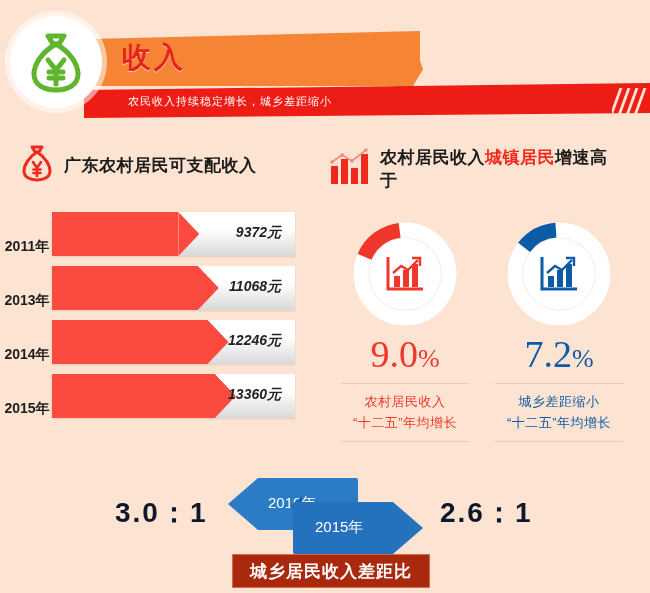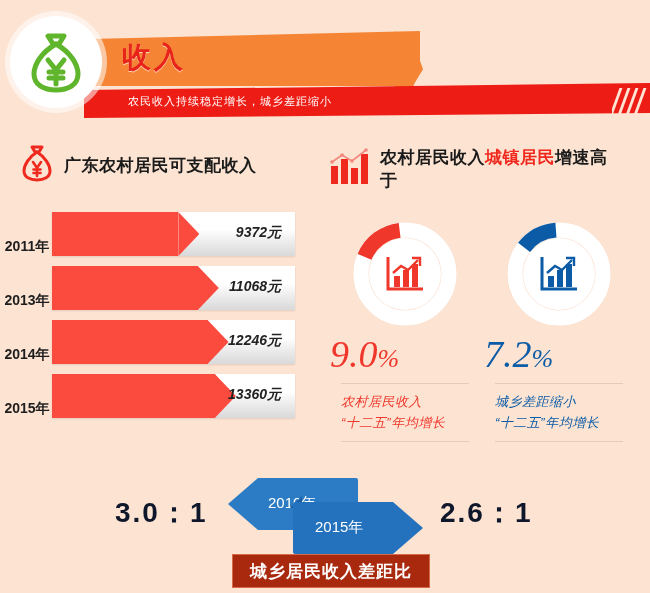--- a/index.html
+++ b/index.html
@@ -78,21 +78,21 @@
     content:"";position:absolute;right:-21px;top:0;width:21px;height:44px;
     background:#FB4A3E;
     clip-path:polygon(0 0, 100% 50%, 0 100%);
   }
   .bar-val{
     position:absolute;right:14px;top:12px;
     font-size:14px;font-weight:bold;font-style:italic;color:#222;
   }
 
   
-  .donut-wrap{position:absolute;top:222px;width:150px;text-align:left;font-style:italic;}
+  .donut-wrap{position:absolute;top:222px;width:150px;text-align:center;}
   .dw-left{left:330px;}
   .dw-right{left:484px;}
   .donut{position:relative;width:104px;height:104px;margin:0 auto;}
   .donut svg{display:block;}
   .donut-ico{
     position:absolute;left:0;top:0;width:104px;height:104px;
     display:flex;align-items:center;justify-content:center;
   }
   .pct{margin-top:9px;font-size:38px;font-family:"Liberation Serif","DejaVu Serif",serif;line-height:1;}
   .pct .sm{font-size:26px;}

